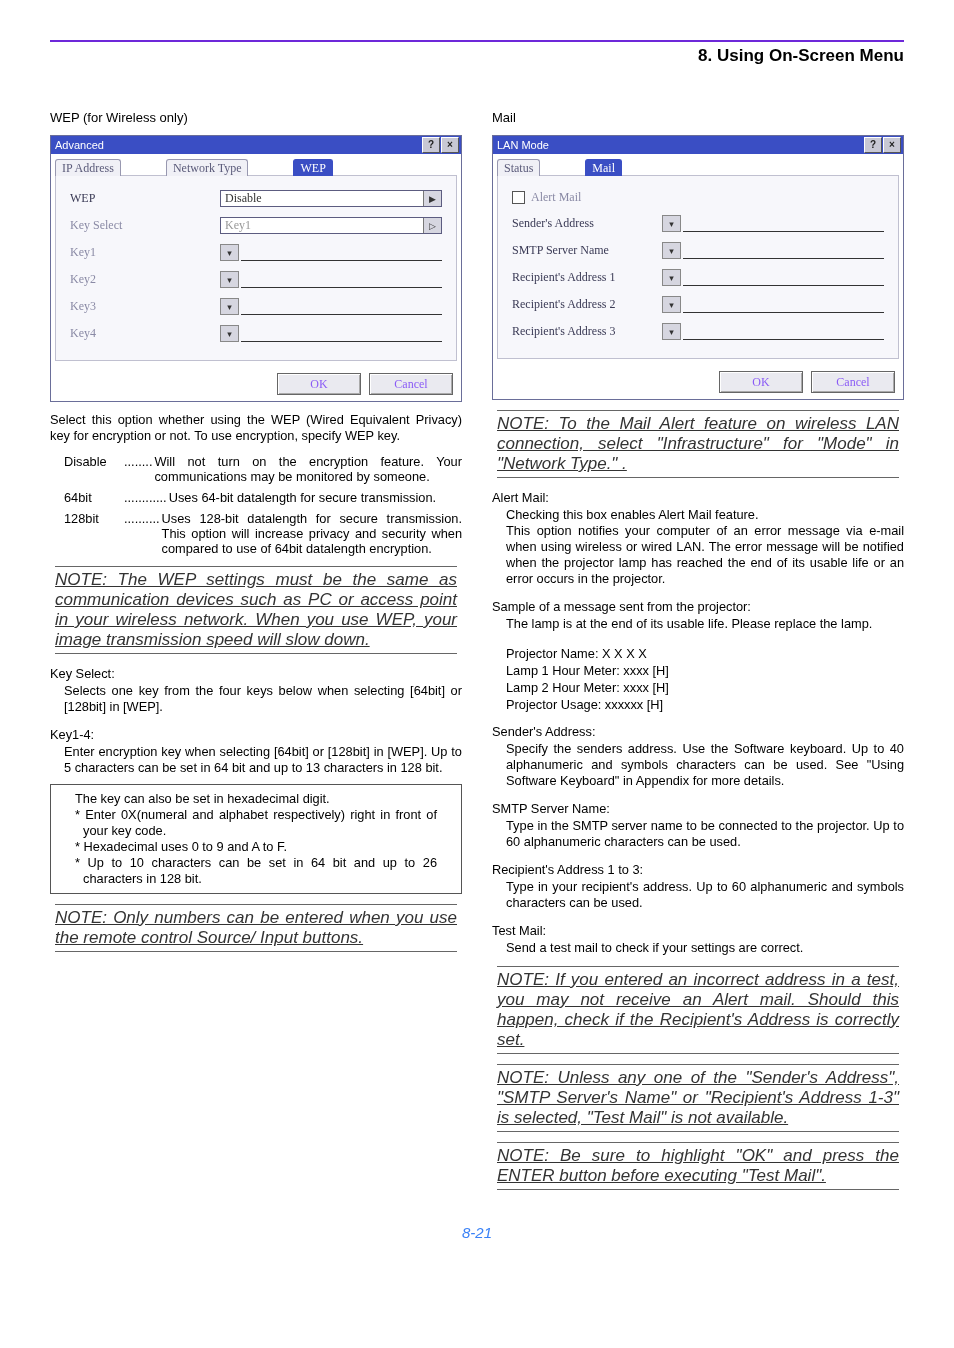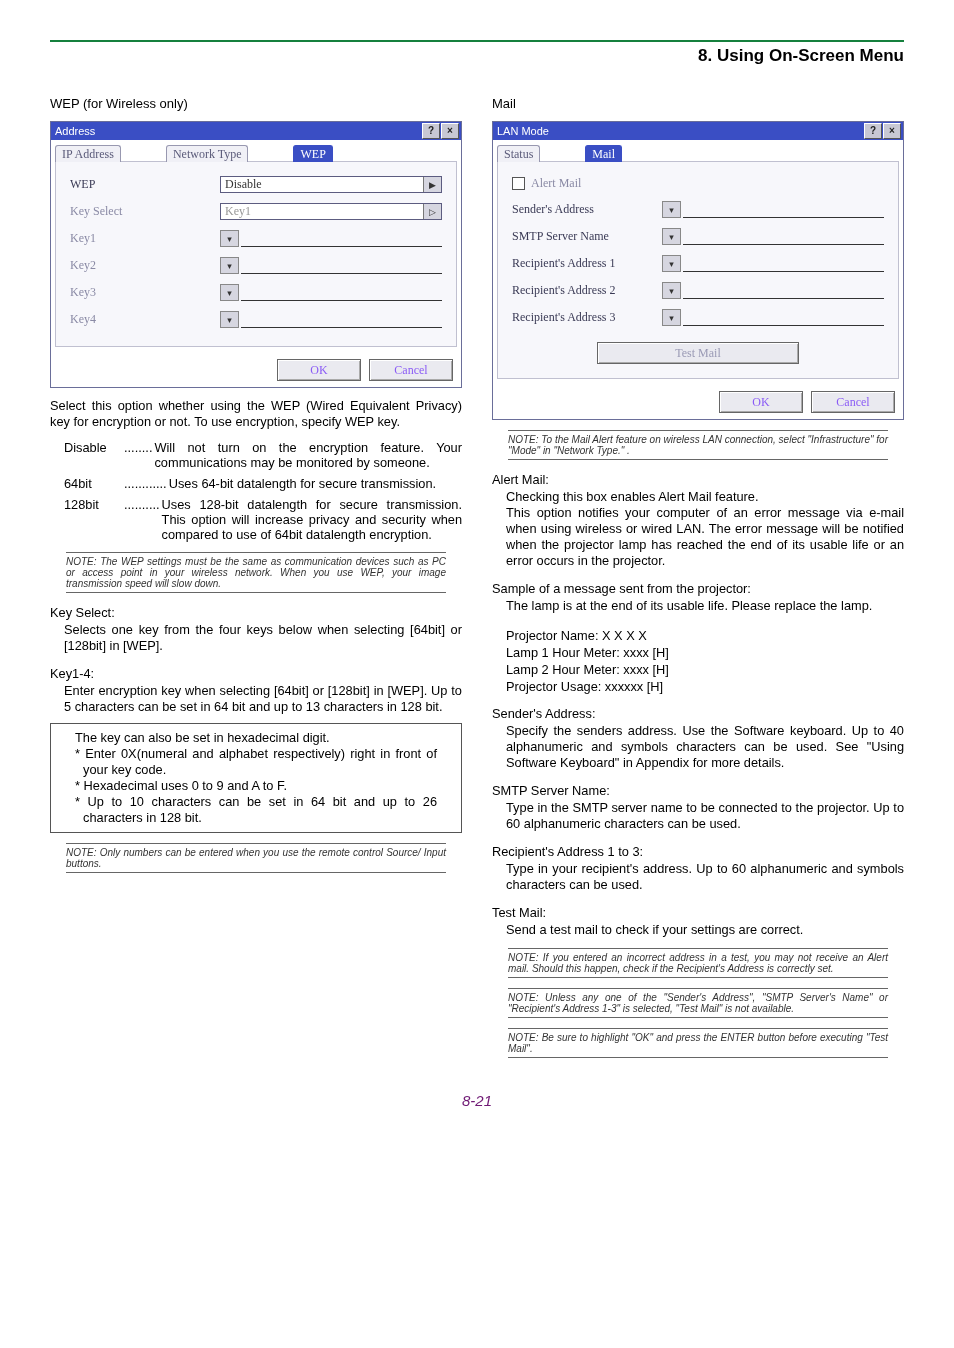--- a/index.html
+++ b/index.html
@@ -10,24 +10,24 @@
     color: #000;
     width: 954px;
     box-sizing: border-box;
   }
   .page {
     width: 954px;
     padding: 40px 50px 30px;
     box-sizing: border-box;
   }
   .header-line {
-    border-top: 2px solid #15803d;
+    border-top: 2px solid #6d28d9;
     text-align: right;
     padding-bottom: 4px;
-    margin-bottom: 22px;
+    margin-bottom: 36px;
   }
   .header-title {
     font-size: 17px;
     font-weight: bold;
     margin: 0;
     padding-top: 4px;
     display: inline-block;
   }
   .columns {
     display: flex;
@@ -195,27 +195,28 @@
     display: flex;
     font-size: 12.8px;
     margin-top: 6px;
   }
   .dl-row .lbl { width: 60px; }
   .dl-row .dots { flex: 0 0 auto; }
   .dl-row .desc { flex: 1; text-align: justify; margin-left: 2px; }
   .indent { padding-left: 14px; }
   .note {
     font-style: italic;
-    font-size: 10px;
+    font-size: 17px;
     color: #333;
     border-top: 1px solid #666;
     border-bottom: 1px solid #666;
     padding: 3px 0;
-    margin: 10px 16px;
+    margin: 10px 5px;
     text-align: justify;
+    text-decoration: underline;
   }
   .subhead {
     font-size: 12.8px;
     margin-top: 12px;
     margin-bottom: 2px;
   }
   .hex-box {
     border: 1px solid #555;
     padding: 6px 24px;
     font-size: 12.8px;
@@ -233,39 +234,39 @@
   }
   .sample-item {
     font-size: 12.8px;
     margin: 2px 0;
   }
   .page-num {
     text-align: center;
     font-style: italic;
     font-size: 15px;
     margin-top: 24px;
-    color: #701a75;
+    color: #3b82f6;
   }
 </style>
 </head>
 <body>
 
 <div class="page">
   <div class="header-line">
     <span class="header-title">8. Using On-Screen Menu</span>
   </div>
 
   <div class="columns">
 
     <div class="col">
       <div class="section-label">WEP (for Wireless only)</div>
 
       <div class="dialog">
         <div class="dialog-titlebar">
-          <span class="title">Address</span>
+          <span class="title">Advanced</span>
           <div class="sysbtn">?</div>
           <div class="sysbtn">×</div>
         </div>
         <div class="tabs">
           <div class="tab">IP Address</div>
           <div class="tab">Network Type</div>
           <div class="tab active">WEP</div>
         </div>
         <div class="tab-body">
           <div class="form-row dark">
@@ -401,23 +402,20 @@
               <div class="underline"></div>
             </div>
           </div>
           <div class="form-row dark">
             <div class="lbl">Recipient's Address 3</div>
             <div class="line-input" style="flex:1">
               <div class="line-btn">▾</div>
               <div class="underline"></div>
             </div>
           </div>
-          <div class="btnrow center">
-            <div class="btn3d wide" style="color:#9a9ab5">Test Mail</div>
-          </div>
         </div>
         <div class="btnrow">
           <div class="btn3d">OK</div>
           <div class="btn3d">Cancel</div>
         </div>
       </div>
 
       <div class="note">NOTE: To the Mail Alert feature on wireless LAN connection, select "Infrastructure" for "Mode" in "Network Type." .</div>
 
       <div class="subhead">Alert Mail:</div>

